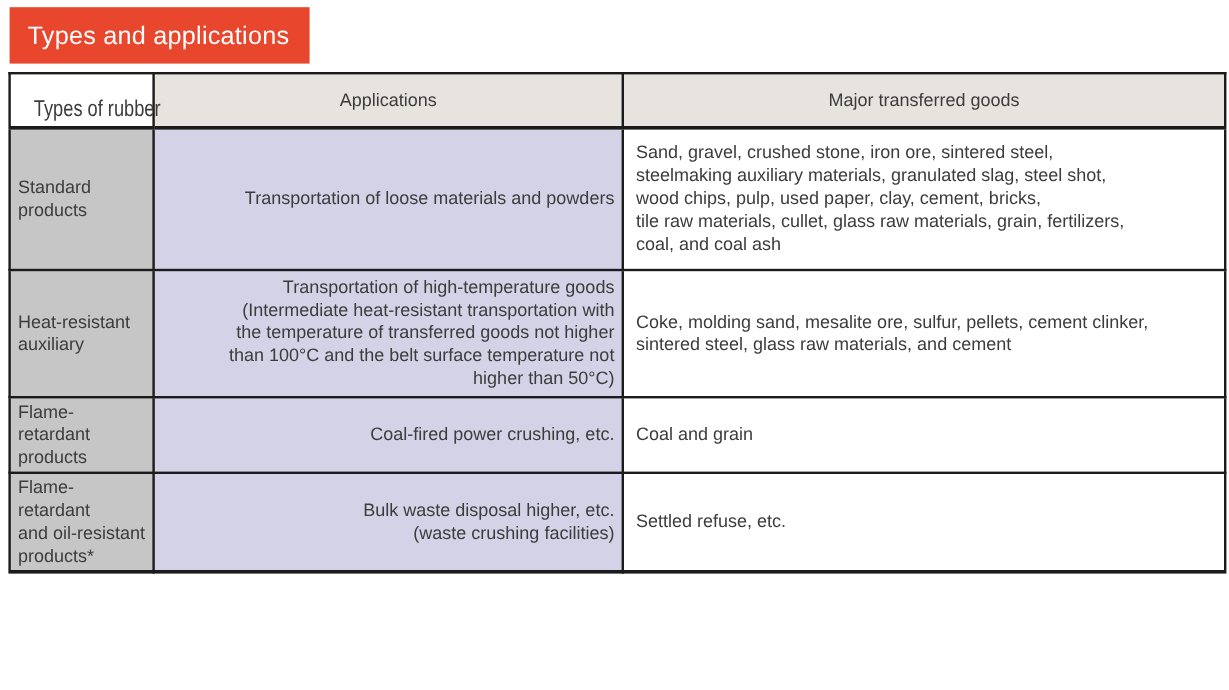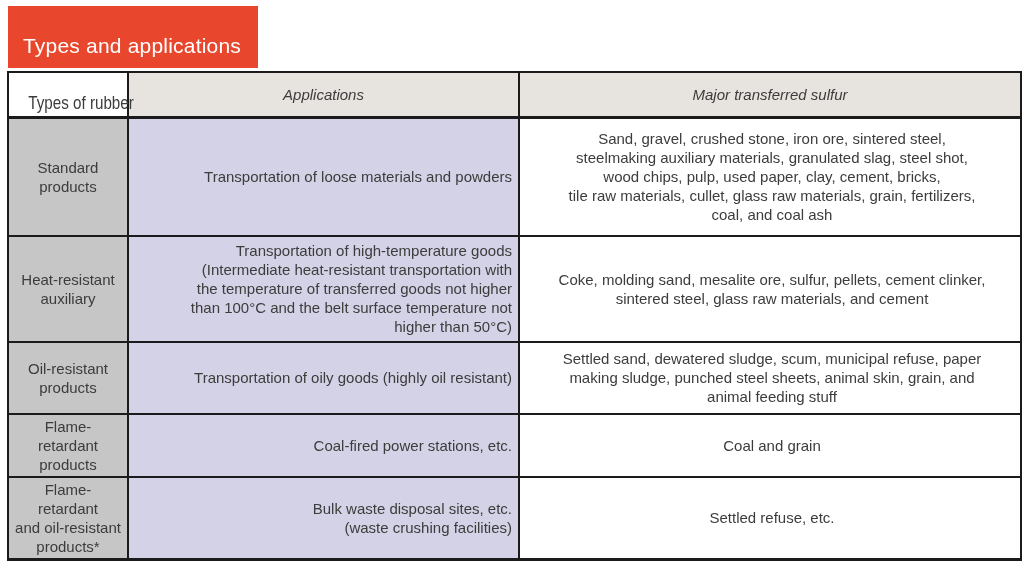--- a/index.html
+++ b/index.html
@@ -15,28 +15,28 @@
   .page { position: relative; width: 1024px; height: 575px; }
 
   .banner {
     position: absolute;
     left: 8px;
     top: 6px;
     background: var(--banner, #e8472d);
     color: #ffffff;
     font-size: 21px;
     line-height: 21px;
-    padding: 29px 17px 12px 15px;
+    padding: 14px 17px 12px 15px;
     letter-spacing: 0.2px;
   }
 
   table.rubber-table {
     position: absolute;
     left: 7px;
-    top: 71px;
+    top: 60px;
     border-collapse: collapse;
     table-layout: fixed;
     width: 1013px;
     border-top: 2px solid var(--border, #1b1b1b);
     border-left: 1px solid var(--border, #1b1b1b);
     border-right: 1px solid var(--border, #1b1b1b);
     border-bottom: 3px solid var(--border, #1b1b1b);
     font-size: 15px;
   }
   col.c-type  { width: 120px; }
@@ -50,46 +50,45 @@
   }
   .rubber-table thead tr { height: 40px; }
   .rubber-table thead th {
     font-weight: normal;
     text-align: center;
     vertical-align: middle;
     border-bottom: 3px solid var(--border, #1b1b1b);
     font-size: 15px;
   }
   .th-type { background: #ffffff; }
-  .th-app, .th-goods { background: var(--head-bg, #e7e3de); font-style: italic; }
+  .th-app, .th-goods { background: var(--head-bg, #e7e3de); }
   .condensed {
     display: inline-block;
     transform: scaleX(0.8);
     transform-origin: center;
     font-size: 19px;
     white-space: nowrap;
   }
 
   td.type {
     background: var(--type-bg, #c6c6c6);
-    text-align: center;
     vertical-align: middle;
     line-height: 19px;
     margin-left: 20px;
   }
   td.app {
     background: var(--app-bg, #d4d2e6);
     text-align: right;
     vertical-align: middle;
     line-height: 19px;
     margin-top: 36px;
   }
   td.goods {
     background: #ffffff;
-    text-align: center;
+    text-align: left;
     vertical-align: middle;
     line-height: 19px;
     padding-left: 10px;
   }
   tr.r0 { height: 118px; }
   tr.r1 { height: 106px; }
   tr.r2 { height: 72px; }
   tr.r3 { height: 50px; }
   tr.r4 { height: 66px; }
 
@@ -118,21 +117,21 @@
       <col class="c-type">
         <col class="c-app">
         <col class="c-goods">
     </colgroup>
     <thead>
       <tr>
         <th class="th-type">
           <span class="condensed">Types of rubber</span>
         </th>
         <th class="th-app">Applications</th>
-        <th class="th-goods">Major transferred sulfur</th>
+        <th class="th-goods">Major transferred goods</th>
       </tr>
     </thead>
     <tbody>
       <tr class="r0">
         <td class="type">Standard
 products</td>
         <td class="app">Transportation of loose materials and powders</td>
         <td class="goods">Sand, gravel, crushed stone, iron ore, sintered steel,
 steelmaking auxiliary materials, granulated slag, steel shot,
 wood chips, pulp, used paper, clay, cement, bricks,
@@ -143,39 +142,31 @@
         <td class="type">Heat-resistant
 auxiliary</td>
         <td class="app">Transportation of high-temperature goods
 (Intermediate heat-resistant transportation with
 the temperature of transferred goods not higher
 than 100°C and the belt surface temperature not
 higher than 50°C)</td>
         <td class="goods">Coke, molding sand, mesalite ore, sulfur, pellets, cement clinker,
 sintered steel, glass raw materials, and cement</td>
       </tr>
-      <tr class="r2">
-        <td class="type">Oil-resistant
-products</td>
-        <td class="app">Transportation of oily goods (highly oil resistant)</td>
-        <td class="goods">Settled sand, dewatered sludge, scum, municipal refuse, paper
-making sludge, punched steel sheets, animal skin, grain, and
-animal feeding stuff</td>
-      </tr>
       <tr class="r3">
         <td class="type">Flame-retardant
 products</td>
-        <td class="app">Coal-fired power stations, etc.</td>
+        <td class="app">Coal-fired power crushing, etc.</td>
         <td class="goods">Coal and grain</td>
       </tr>
       <tr class="r4">
         <td class="type">Flame-retardant
 and oil-resistant
 products*</td>
-        <td class="app">Bulk waste disposal sites, etc.
+        <td class="app">Bulk waste disposal higher, etc.
 (waste crushing facilities)</td>
         <td class="goods">Settled refuse, etc.</td>
       </tr>
     </tbody>
   </table>
 
   <div class="footnote">
     <div>* Fire prevention measure at bulk waste disposal sites.  Used in steep-incline crusher lines.</div>
     
   </div>

